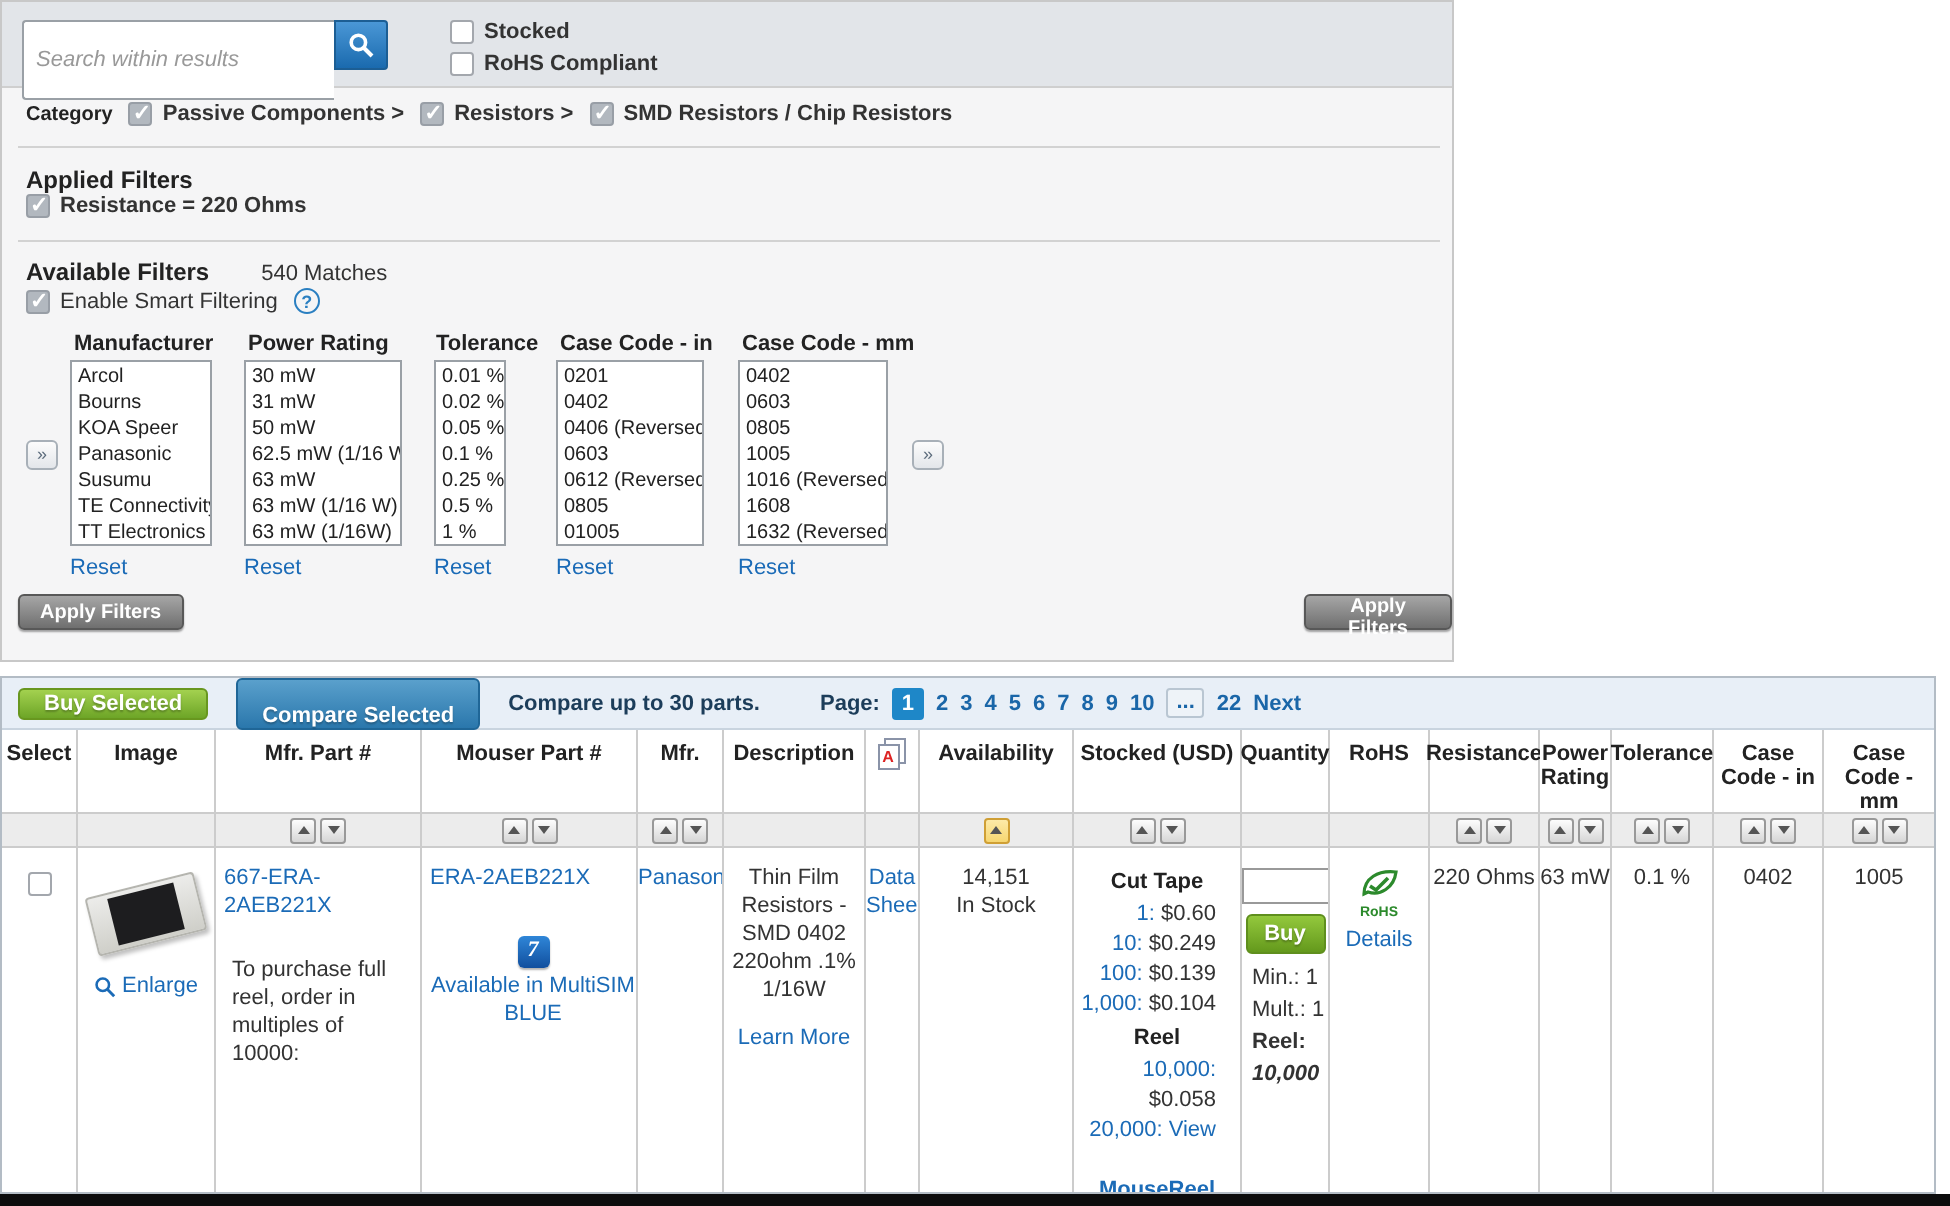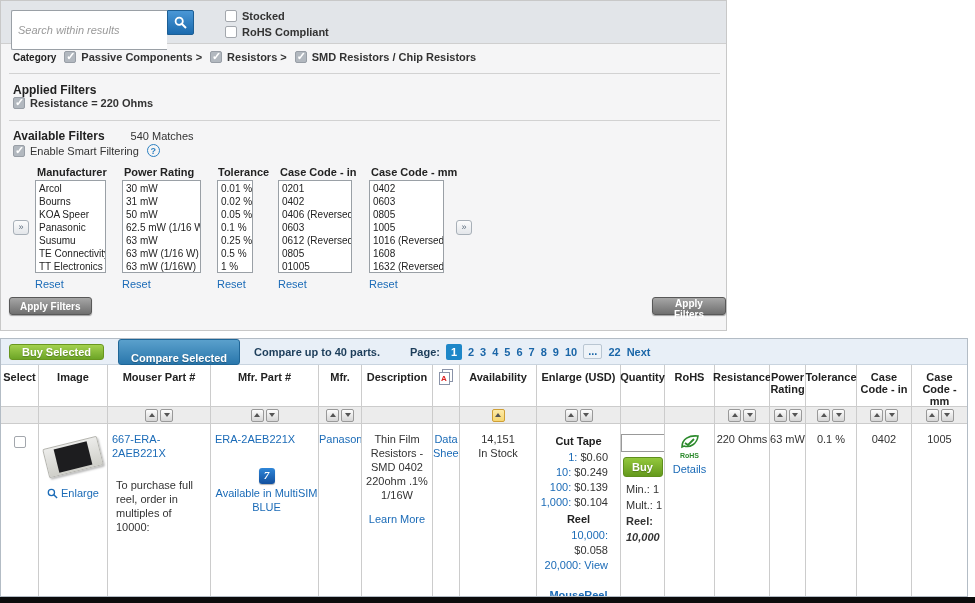--- a/index.html
+++ b/index.html
@@ -271,21 +271,21 @@
 
     <button class="applybtn" style="left:8px;">Apply Filters</button>
     <button class="applybtn" style="left:651px;">Apply Filters</button>
   </div>
 
   <div class="results">
 
     <div class="toolbar">
       <button class="btn-buy-selected">Buy Selected</button>
       <button class="btn-compare">Compare Selected</button>
-      <span class="compare-hint">Compare up to 40 parts.</span>
+      <span class="compare-hint">Compare up to 30 parts.</span>
       <div class="pager">
         <span class="plabel">Page:</span>
         <span class="pg active">1</span>
         <span class="pg">2</span>
         <span class="pg">3</span>
         <span class="pg">4</span>
         <span class="pg">5</span>
         <span class="pg">6</span>
         <span class="pg">7</span>
         <span class="pg">8</span>
@@ -293,32 +293,32 @@
         <span class="pg">10</span>
         <span class="ellipsis">...</span>
         <span class="pg">22</span>
         <span class="pg">Next</span>
       </div>
     </div>
 
     <div class="tgrid">
       <div class="hcell">Select</div>
       <div class="hcell">Image</div>
+      <div class="hcell">Mfr. Part #</div>
       <div class="hcell">Mouser Part #</div>
-      <div class="hcell">Mfr. Part #</div>
       <div class="hcell">Mfr.</div>
       <div class="hcell">Description</div>
       <div class="hcell">
         <div class="pdficon">
           <div class="pg2"></div>
           <div class="pg1">A</div>
         </div>
       </div>
       <div class="hcell">Availability</div>
-      <div class="hcell">Enlarge (USD)</div>
+      <div class="hcell">Stocked (USD)</div>
       <div class="hcell">Quantity</div>
       <div class="hcell">RoHS</div>
       <div class="hcell">Resistance</div>
       <div class="hcell">Power Rating</div>
       <div class="hcell">Tolerance</div>
       <div class="hcell">Case Code - in</div>
       <div class="hcell">Case Code - mm</div>
     </div>
 
     <div class="tgrid">

